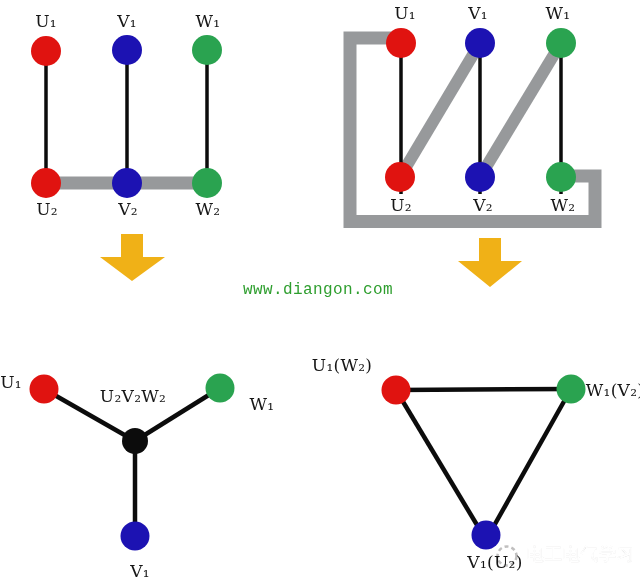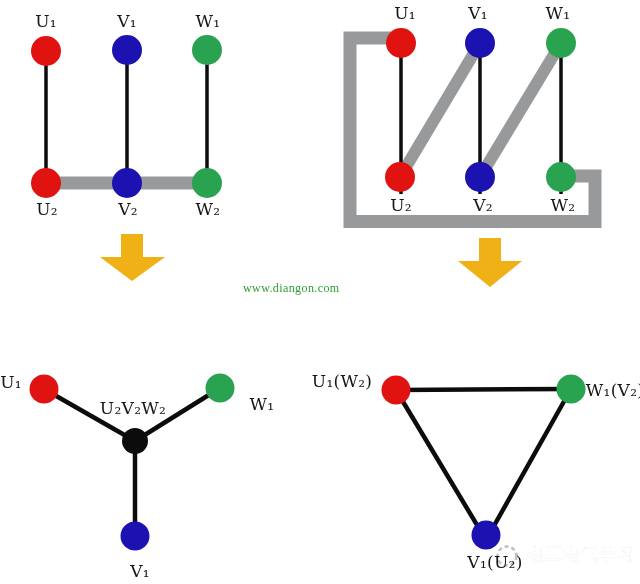--- a/index.html
+++ b/index.html
@@ -9,22 +9,22 @@
   }
   #canvas{position:absolute;left:0;top:0;width:640px;height:532px;}
   svg{position:absolute;left:0;top:0;}
   .lbl{
     position:absolute;transform:translate(-50%,-50%);
     font-size:17px;color:#161616;white-space:nowrap;line-height:1;
     letter-spacing:0.3px;
   }
   .url-text{
     position:absolute;left:243px;top:282px;
-    font-family:Liberation Serif, serif;
-    font-size:12px;letter-spacing:0.4px;white-space:nowrap;line-height:1;
+    font-family:Liberation Mono, monospace;
+    font-size:16px;letter-spacing:0.4px;white-space:nowrap;line-height:1;
   }
   .brand-text{
     position:absolute;left:527px;top:546px;
     font-family:"DejaVu Sans","Liberation Sans",sans-serif;
     font-size:17px;font-weight:bold;letter-spacing:1px;white-space:nowrap;line-height:1;
     -webkit-text-stroke:0.5px #ffffff;
   }
 </style>
 </head>
 <body>
@@ -96,22 +96,22 @@
   <div class="lbl" style="left:405px;top:13px">U₁</div>
   <div class="lbl" style="left:478px;top:13px">V₁</div>
   <div class="lbl" style="left:558px;top:13px">W₁</div>
   <div class="lbl" style="left:401px;top:205px">U₂</div>
   <div class="lbl" style="left:483px;top:205px">V₂</div>
   <div class="lbl" style="left:563px;top:205px">W₂</div>
 
   <div class="lbl" style="left:11px;top:382px">U₁</div>
   <div class="lbl" style="left:262px;top:404px">W₁</div>
   <div class="lbl" style="left:140px;top:571px">V₁</div>
-  <div class="lbl" style="left:133px;top:408px">U₂V₂W₂</div>
+  <div class="lbl" style="left:133px;top:396px">U₂V₂W₂</div>
 
-  <div class="lbl" style="left:342px;top:381px">U₁(W₂)</div>
+  <div class="lbl" style="left:342px;top:365px">U₁(W₂)</div>
   <div class="lbl" style="left:615px;top:390px">W₁(V₂)</div>
   <div class="lbl" style="left:495px;top:562px">V₁(U₂)</div>
 
   <div class="url-text" style="color: rgb(46, 158, 46);">www.diangon.com</div>
   <div class="brand-text" style="color: rgb(192, 191, 191);">电工电气学习</div>
 
 </div>
 
 </body></html>

